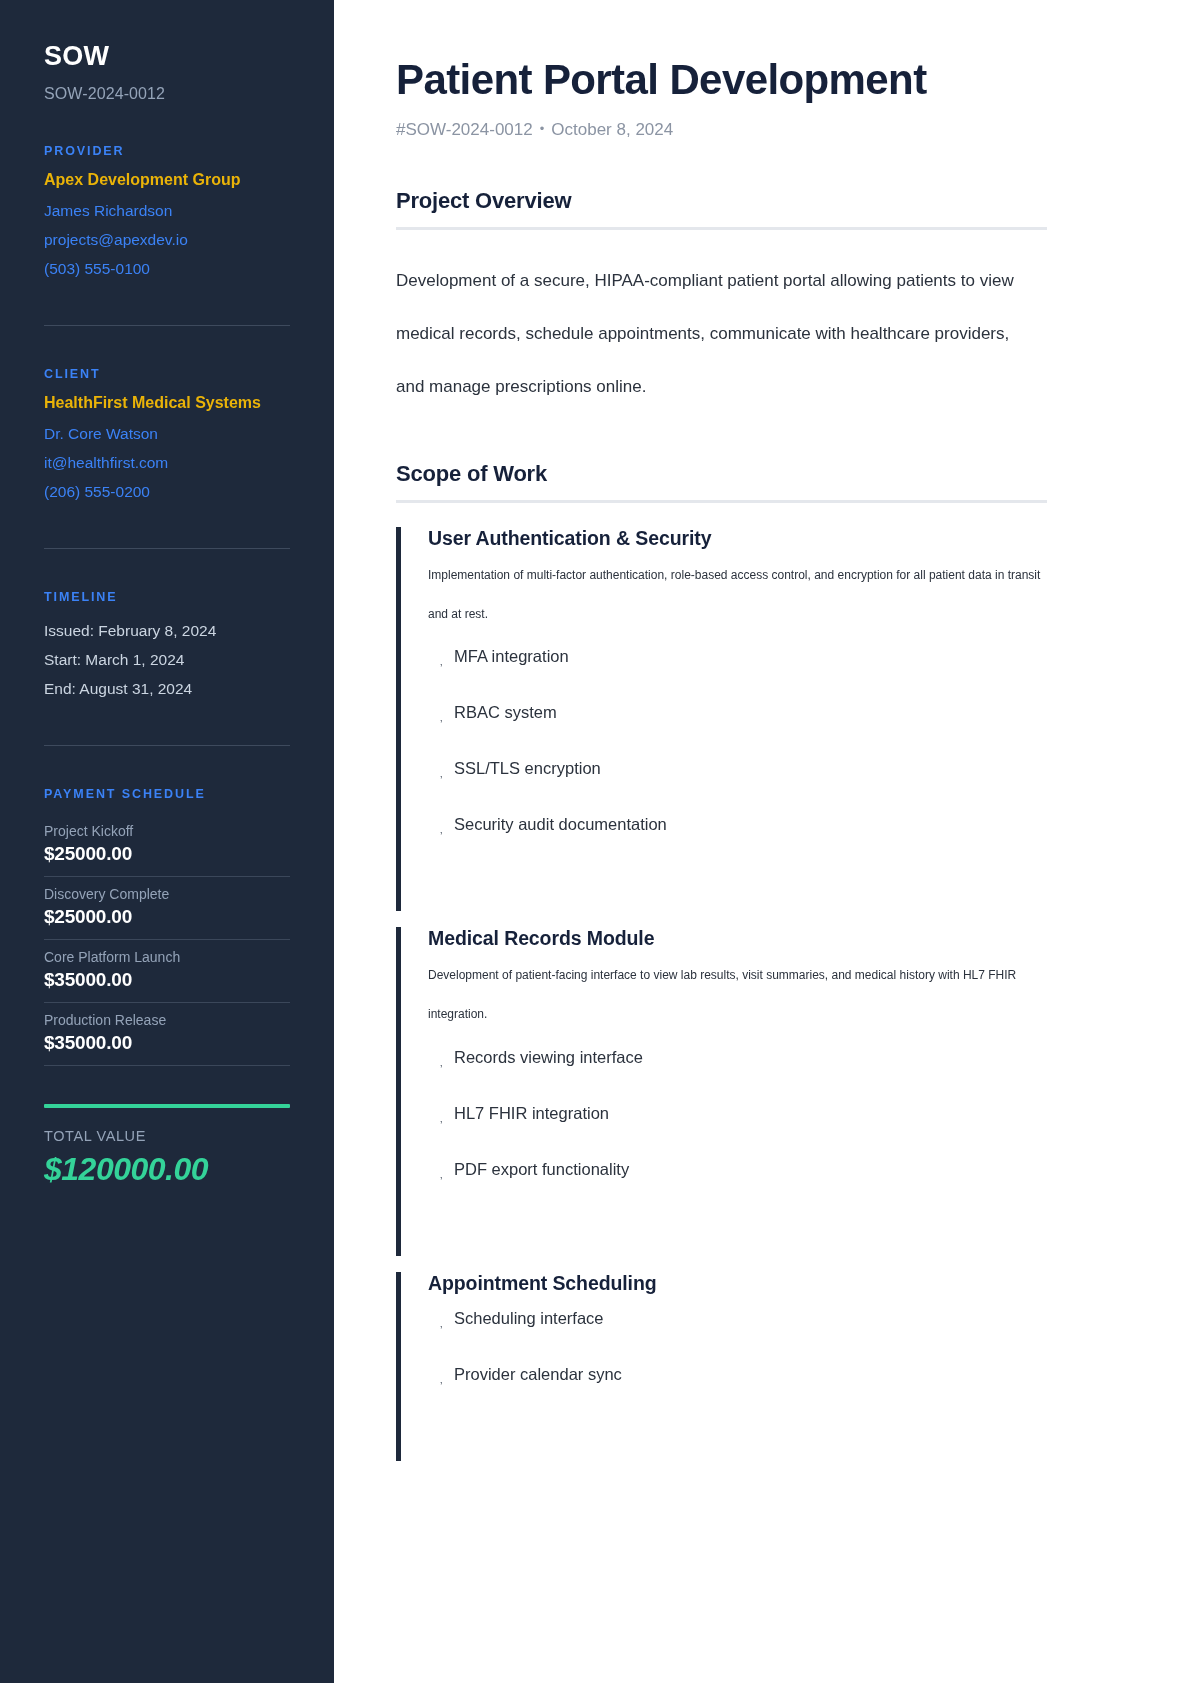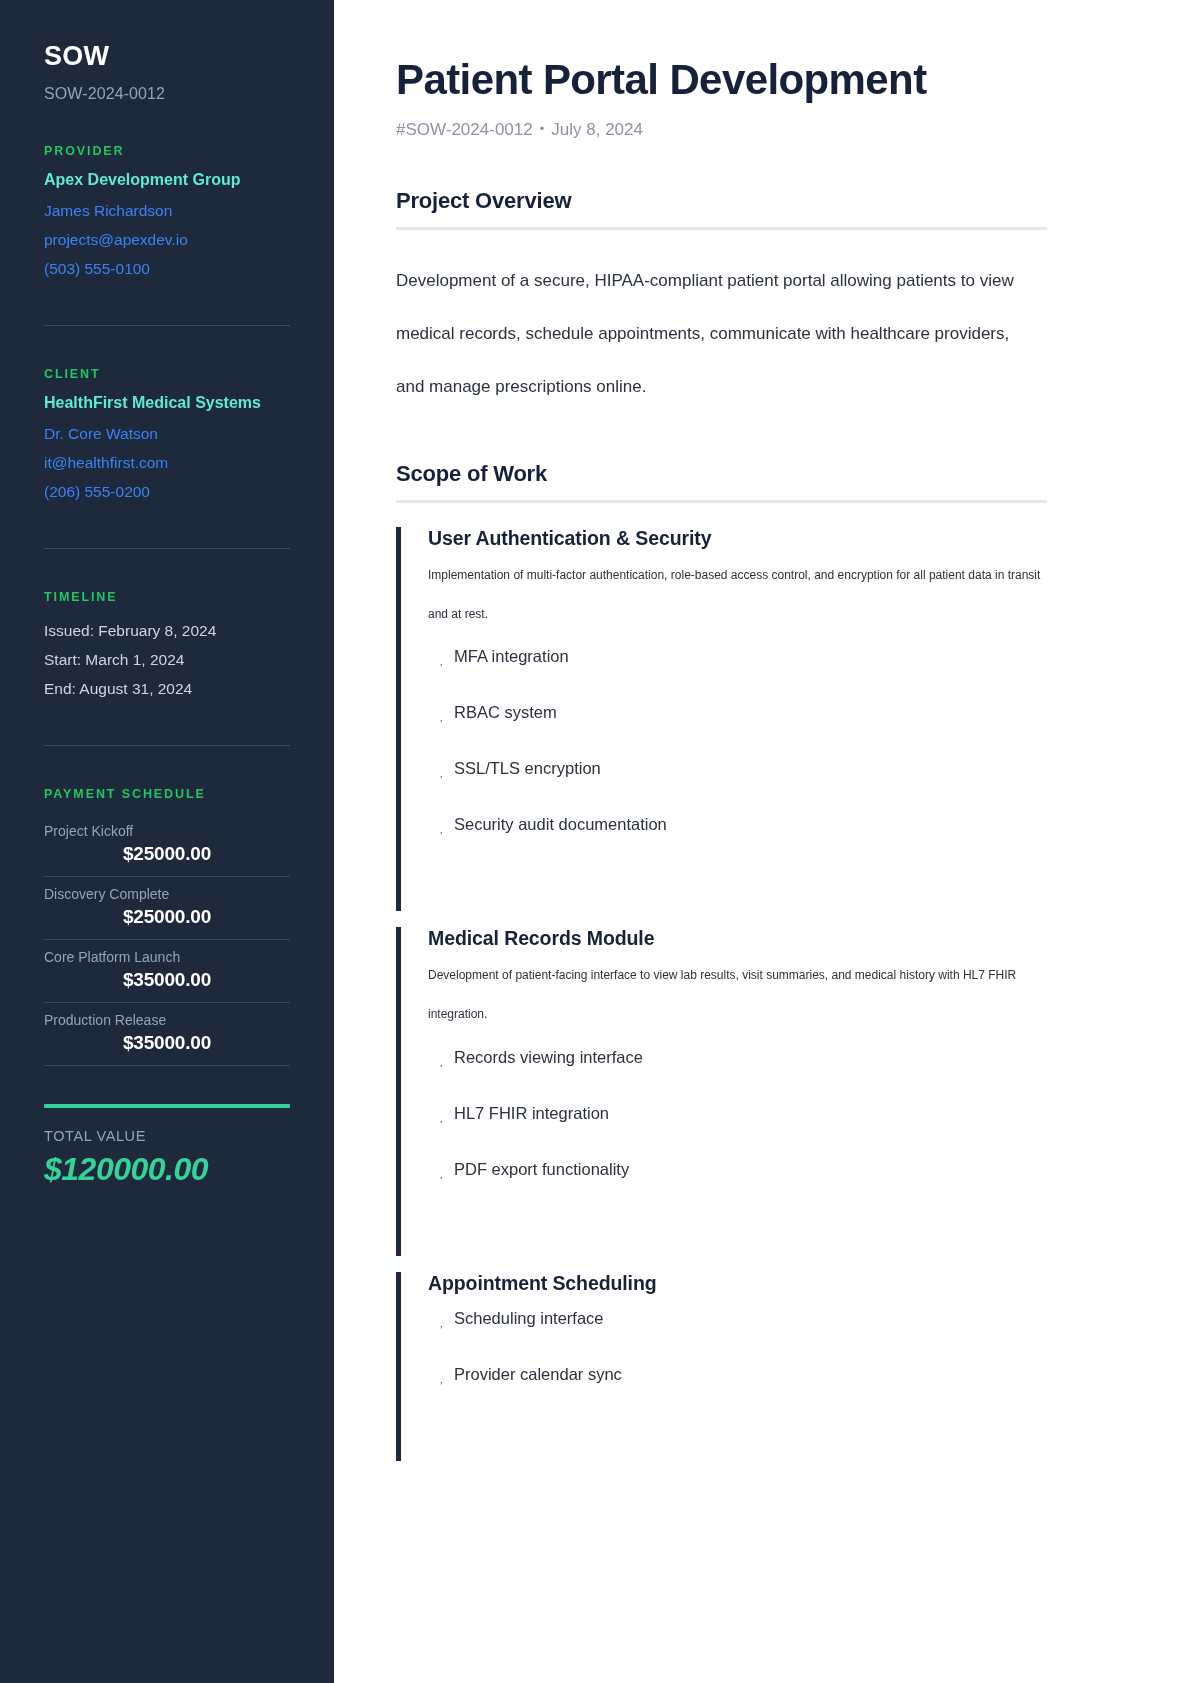--- a/index.html
+++ b/index.html
@@ -30,28 +30,28 @@
     margin-top:13px;
     font-size:16px;
     color:#94a3b8;
     letter-spacing:0.1px;
   }
   .side-block { margin-top:41px; }
   .side-label {
     font-size:12.5px;
     font-weight:bold;
     letter-spacing:1.9px;
-    color:#22c55e;
+    color:#3b82f6;
     text-transform:uppercase;
     margin-bottom:13px;
   }
   .side-strong {
     font-size:16px;
     font-weight:bold;
-    color:#5eead4;
+    color:#eab308;
     margin-bottom:8px;
   }
   .side-line {
     font-size:15.5px;
     color:#3b82f6;
     line-height:1.87;
   }
   .side-divider {
     height:1px;
     background:#33415580;
@@ -73,21 +73,20 @@
   .pay-name {
     font-size:14px;
     color:#94a3b8;
     margin-bottom:4px;
   }
   .pay-amount {
     font-size:19px;
     font-weight:bold;
     color:#ffffff;
     letter-spacing:-0.2px;
-    text-align:center;
   }
 
   .total-rule {
     height:4px;
     background:#34d399;
     margin:38px 0 20px 0;
     border-radius:1px;
   }
   .total-label {
     font-size:14.5px;
@@ -245,21 +244,21 @@
       <div class="total-amount">$120000.00</div>
     </div>
 
   </aside>
 
   <main class="main">
 
     <h1 class="doc-title">Patient Portal Development</h1>
 
     <div class="doc-meta">
-      <span>#SOW-2024-0012</span><span class="dot">•</span><span>July 8, 2024</span>
+      <span>#SOW-2024-0012</span><span class="dot">•</span><span>October 8, 2024</span>
     </div>
 
     <section class="section">
       <div class="section-title">Project Overview</div>
       <div class="section-rule"></div>
       <p class="body-text">Development of a secure, HIPAA-compliant patient portal allowing patients to view medical records, schedule appointments, communicate with healthcare providers, and manage prescriptions online.</p>
     </section>
 
     <section class="section">
       <div class="section-title">Scope of Work</div>

